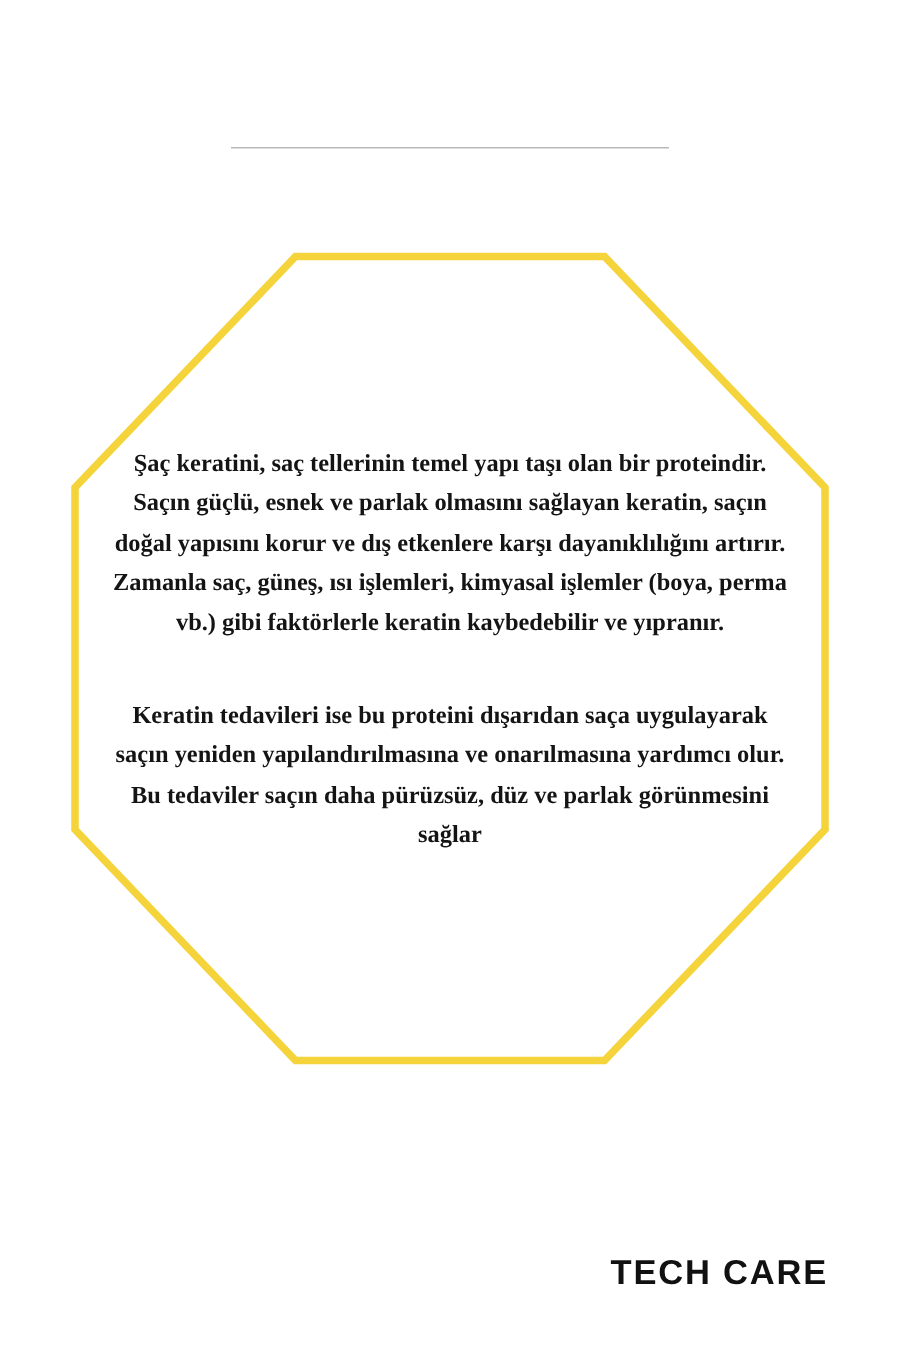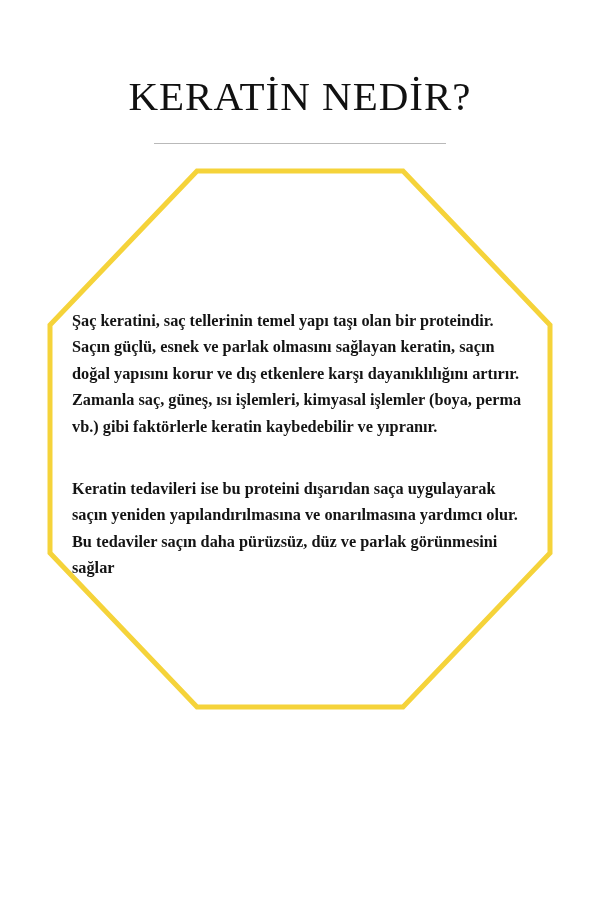--- a/index.html
+++ b/index.html
@@ -58,22 +58,23 @@
   .octagon {
     width: 100%;
     height: 100%;
     display: block;
   }
 
   
   .body-copy {
     position: absolute;
     left: 72px;
-    top: 308px;
+    top: 296px;
     width: 456px;
+    text-align: center;
   }
   .body-copy p {
     margin: 0;
     font-family: "Liberation Serif", serif;
     font-weight: bold;
     font-size: 16.3px;
     line-height: 1.62;
     color: #141414;
   }
   .body-copy p + p {
@@ -91,29 +92,29 @@
     letter-spacing: 1.2px;
     color: #111111;
   }
 </style>
 </head>
 <body>
 
 <div class="page">
 
   <div class="title-block">
-    <h1 class="title">KERATİN NEDİR?</h1>
     <div class="title-rule"></div>
   </div>
 
   <div class="octagon-wrap">
     <svg class="octagon" viewBox="0 0 506 542" preserveAspectRatio="none" aria-hidden="true">
       <polygon points="150,3 356,3 503,157 503,385 356,539 150,539 3,385 3,157" fill="none" stroke="#F5D33A" stroke-width="5"></polygon>
     </svg>
   </div>
 
   <div class="body-copy">
     <p>Şaç keratini, saç tellerinin temel yapı taşı olan bir proteindir. Saçın güçlü, esnek ve parlak olmasını sağlayan keratin, saçın doğal yapısını korur ve dış etkenlere karşı dayanıklılığını artırır. Zamanla saç, güneş, ısı işlemleri, kimyasal işlemler (boya, perma vb.) gibi faktörlerle keratin kaybedebilir ve yıpranır.</p>
     <p>Keratin tedavileri ise bu proteini dışarıdan saça uygulayarak saçın yeniden yapılandırılmasına ve onarılmasına yardımcı olur. Bu tedaviler saçın daha pürüzsüz, düz ve parlak görünmesini sağlar</p>
   </div>
 
+  <div class="brand">TECH CARE</div>
 
 </div>
 
 </body></html>

